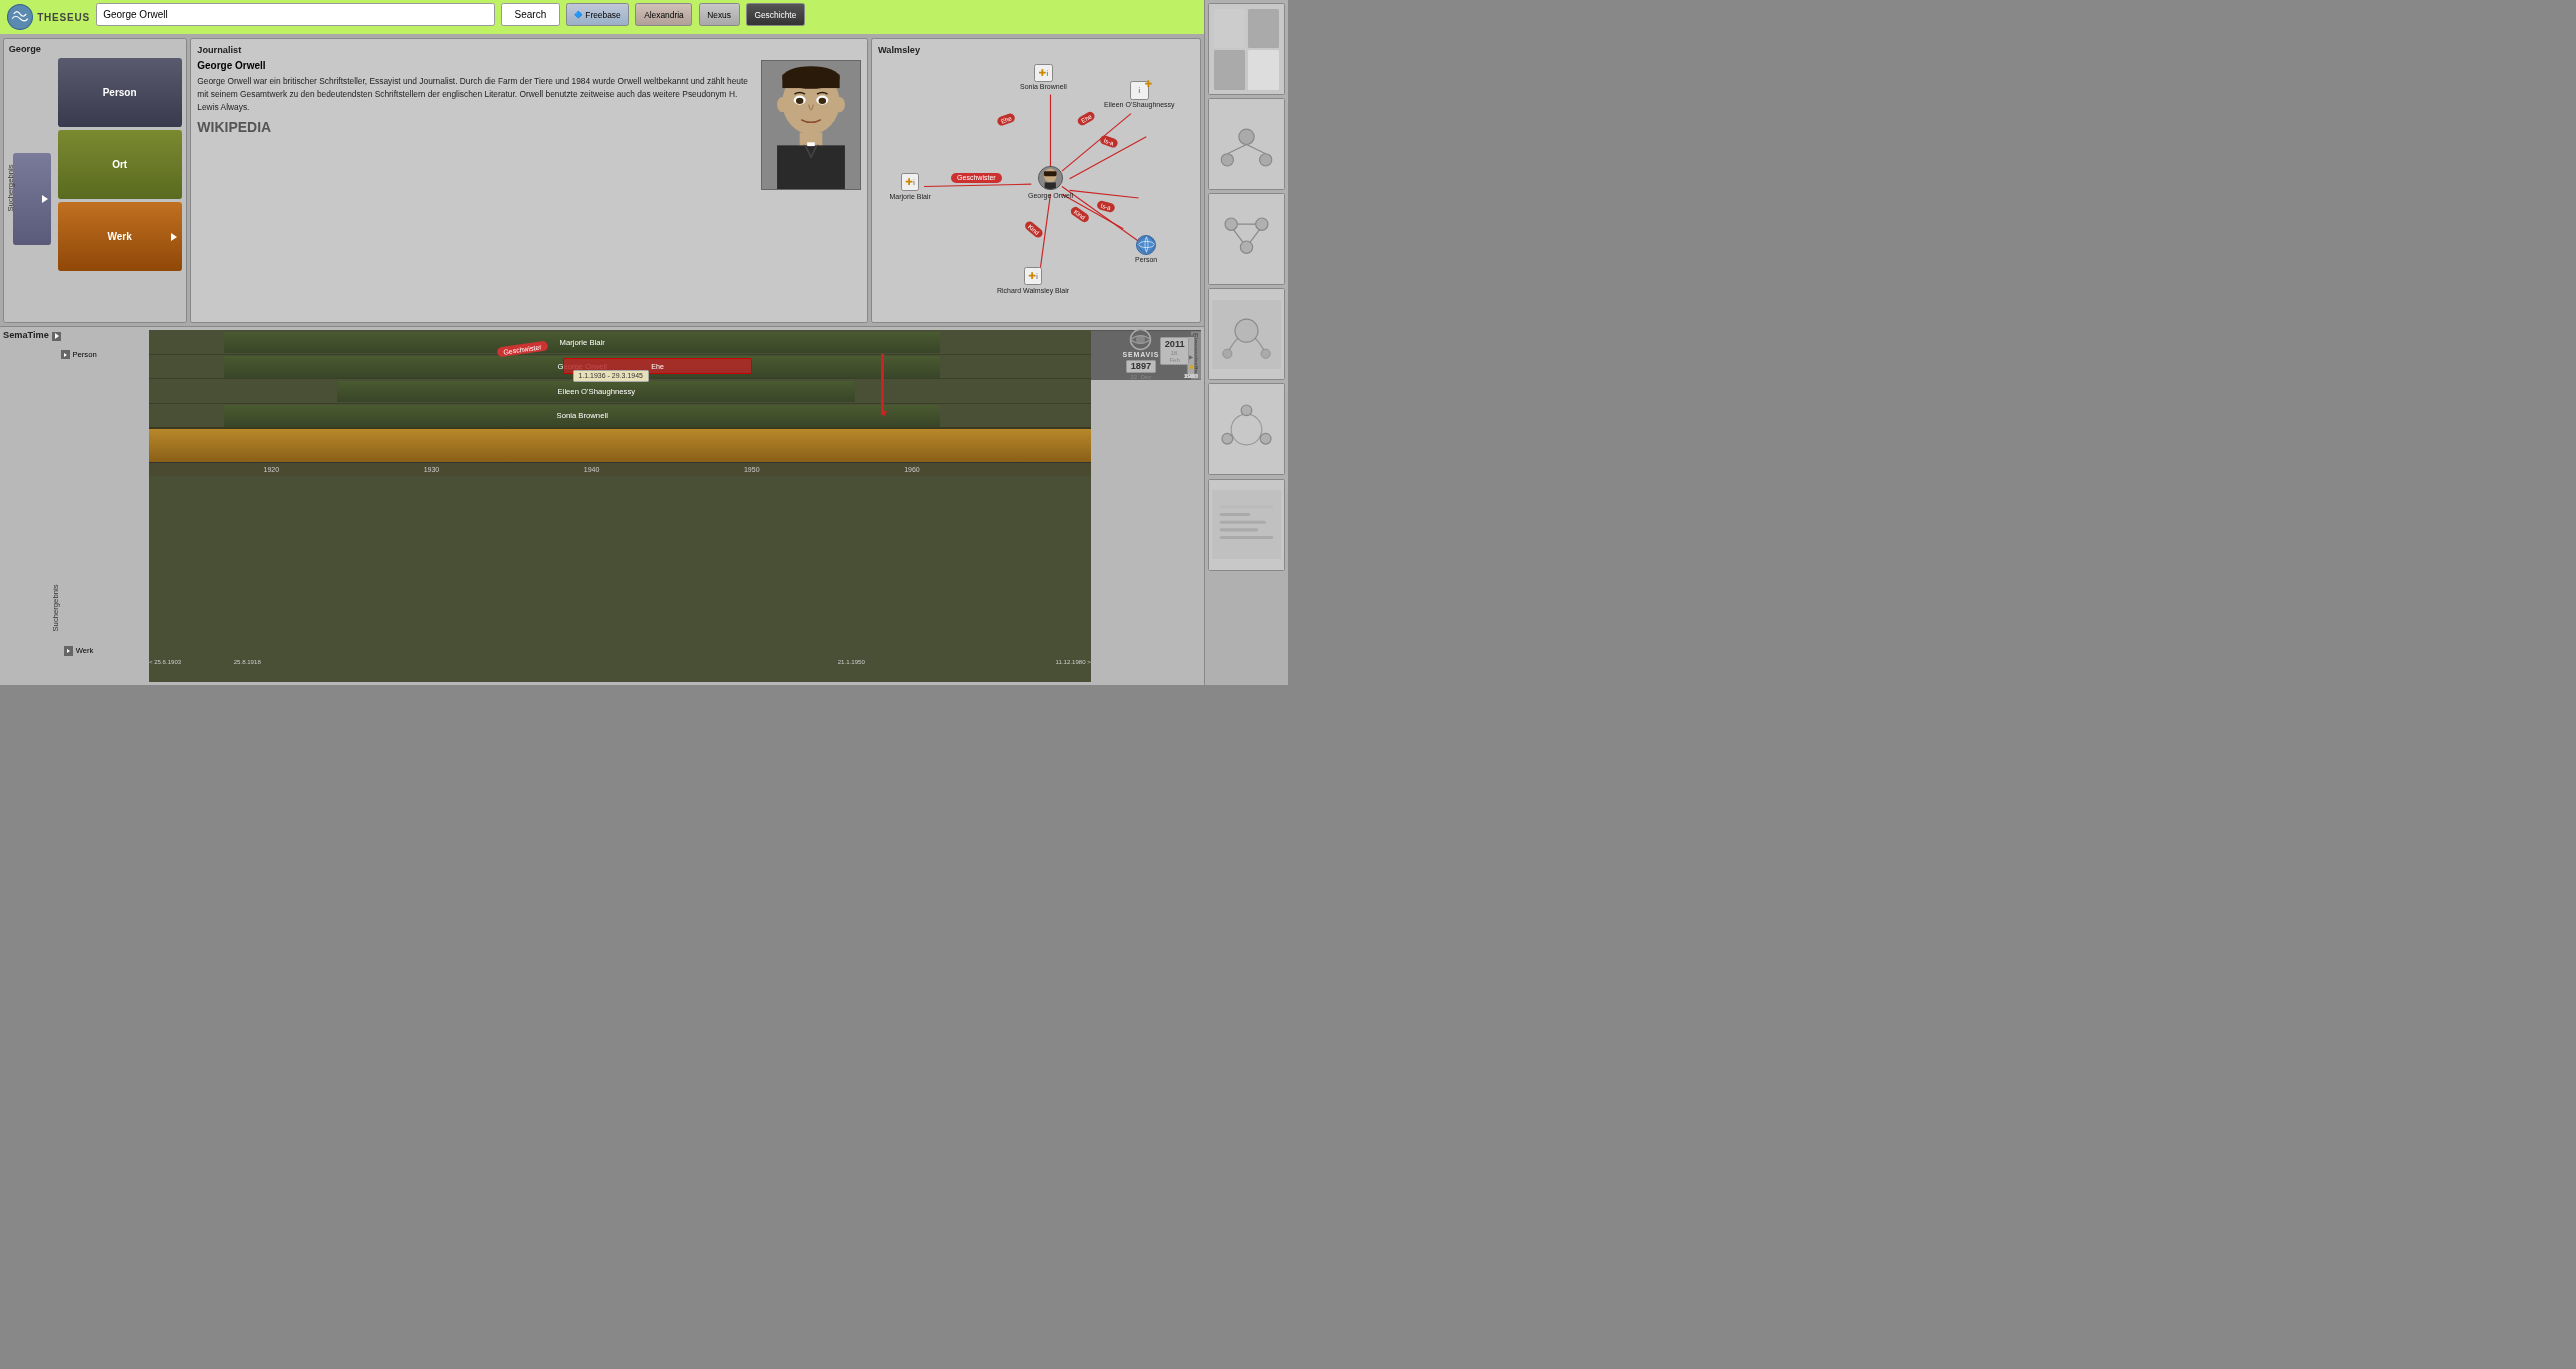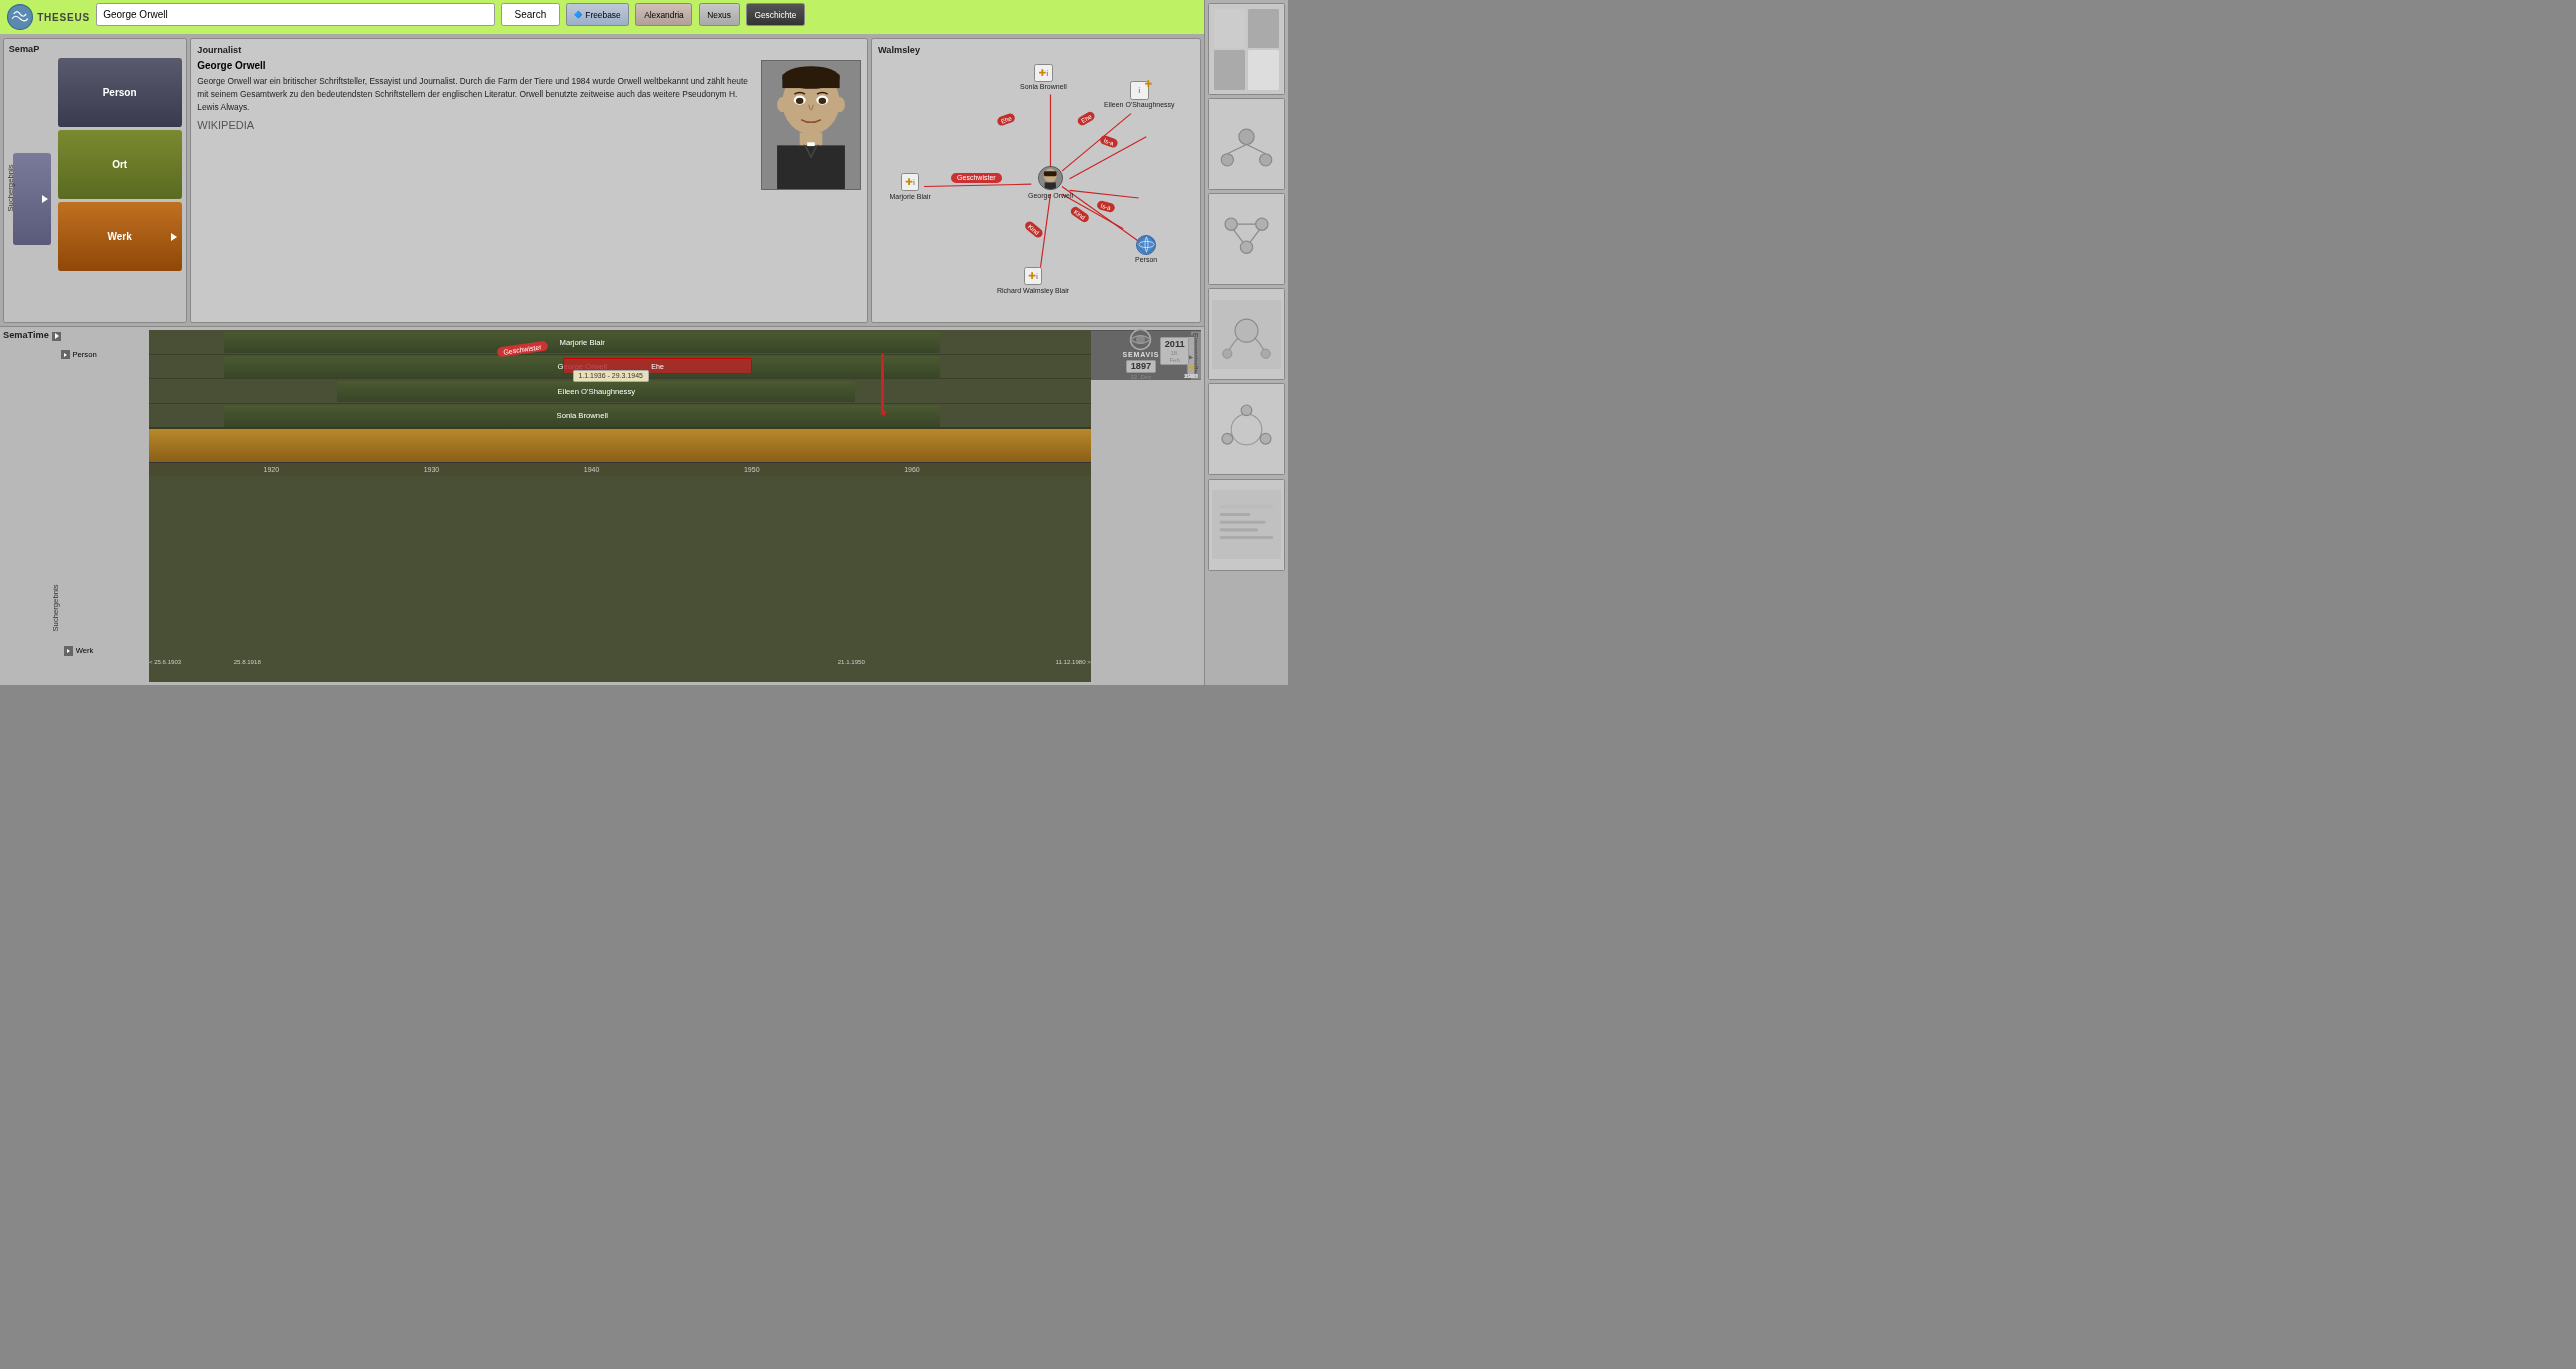--- a/index.html
+++ b/index.html
@@ -193,24 +193,24 @@
       font-size: 10px;
       font-weight: bold;
       margin-bottom: 4.6px;
     }
     #content-description {
       font-size: 8.4px;
       line-height: 1.5;
       color: #222;
     }
     #content-wikipedia {
-      font-size: 11px;
+      font-size: 14px;
       color: #555;
       margin-top: 6.1px;
-      font-weight: normal;
+      font-weight: bold;
     }
     #content-photo {
       width: 100px;
       height: 130px;
       background: #888;
       border: 0.8px solid #666;
       display: flex;
       align-items: center;
       justify-content: center;
       flex-shrink: 0;
@@ -494,21 +494,21 @@
       <span>Nexus</span>
     </button>
     <button class="nav-button nav-button-dark">
       <span>Geschichte</span>
     </button>
   </div>
 
   <div id="panels-row">
 
     <div id="semap-panel">
-      <div class="panel-title">SemaP</div>
+      <div class="panel-title">George</div>
       <div id="semap-inner">
         <div id="semap-left">
           <div style="writing-mode:vertical-rl;transform:rotate(180deg);font-size:7.7px;color:#333;position:absolute;left:1.5px;top:50%;transform:translateX(-50%) rotate(180deg) translateY(50%);">
             <span>Suchergebnis</span>
           </div>
           <div id="semap-left-box" style="margin-top:23px;">
             <div class="arrow-right"></div>
           </div>
         </div>
         <div id="semap-right">

